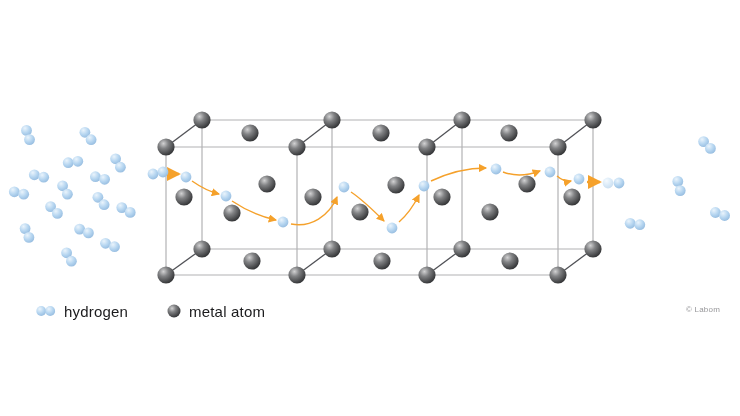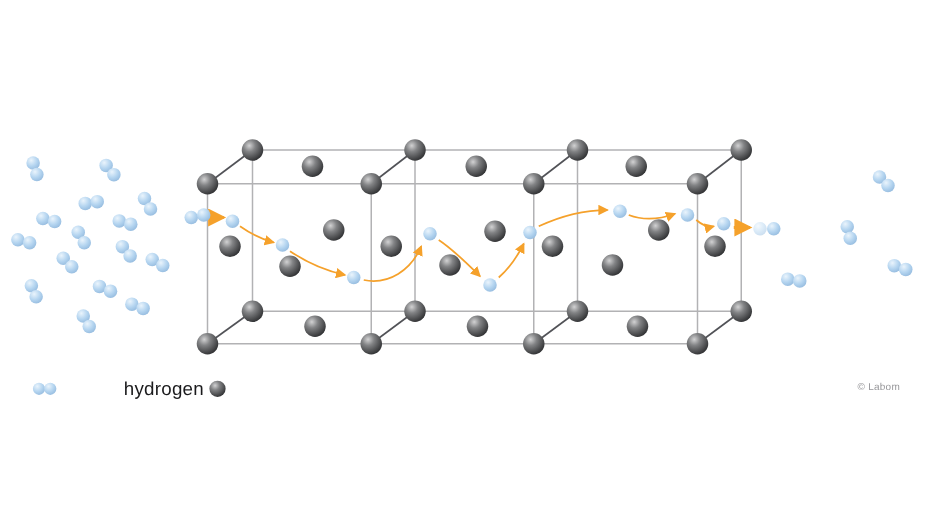--- a/index.html
+++ b/index.html
@@ -3,21 +3,21 @@
 <meta charset="utf-8">
 <style>
   html,body{margin:0;padding:0;background:#fff;}
   #stage{
     position:relative;width:740px;height:416px;background:#ffffff;overflow:hidden;
     font-family:"Liberation Sans",sans-serif;
   }
   #lattice-svg{position:absolute;left:0;top:0;}
   .legend-item{position:absolute;display:flex;align-items:center;height:18px;}
   .legend-label{font-size:15px;color:#1b1b1d;letter-spacing:.2px;white-space:nowrap;}
-  #legend-hydrogen{left:26px;top:302px;gap:45px;}
+  #legend-hydrogen{left:36px;top:302px;}
   #legend-metal{left:167px;top:302px;}
   #legend-hydrogen .legend-label{margin-left:8px;}
   #legend-metal .legend-label{margin-left:8px;}
   .credit{
     position:absolute;right:20px;top:305px;font-size:8px;color:#97979a;letter-spacing:.2px;padding-left:12px;
   }
 </style>
 </head>
 <body>
 
@@ -167,17 +167,18 @@
       <circle cx="5.2" cy="6" r="4.9" fill="url(#hyd-grad)"></circle>
       <circle cx="14.2" cy="6" r="4.9" fill="url(#hyd-grad)"></circle>
     </svg>
     <span class="legend-label">hydrogen</span>
   </div>
 
   <div class="legend-item" id="legend-metal">
     <svg width="14" height="14" viewBox="0 0 14 14">
       <circle cx="7" cy="7" r="6.5" fill="url(#metal-grad)"></circle>
     </svg>
+    <span class="legend-label">metal atom</span>
   </div>
 
   <div class="credit">© Labom</div>
 
 </div>
 
 </body></html>

